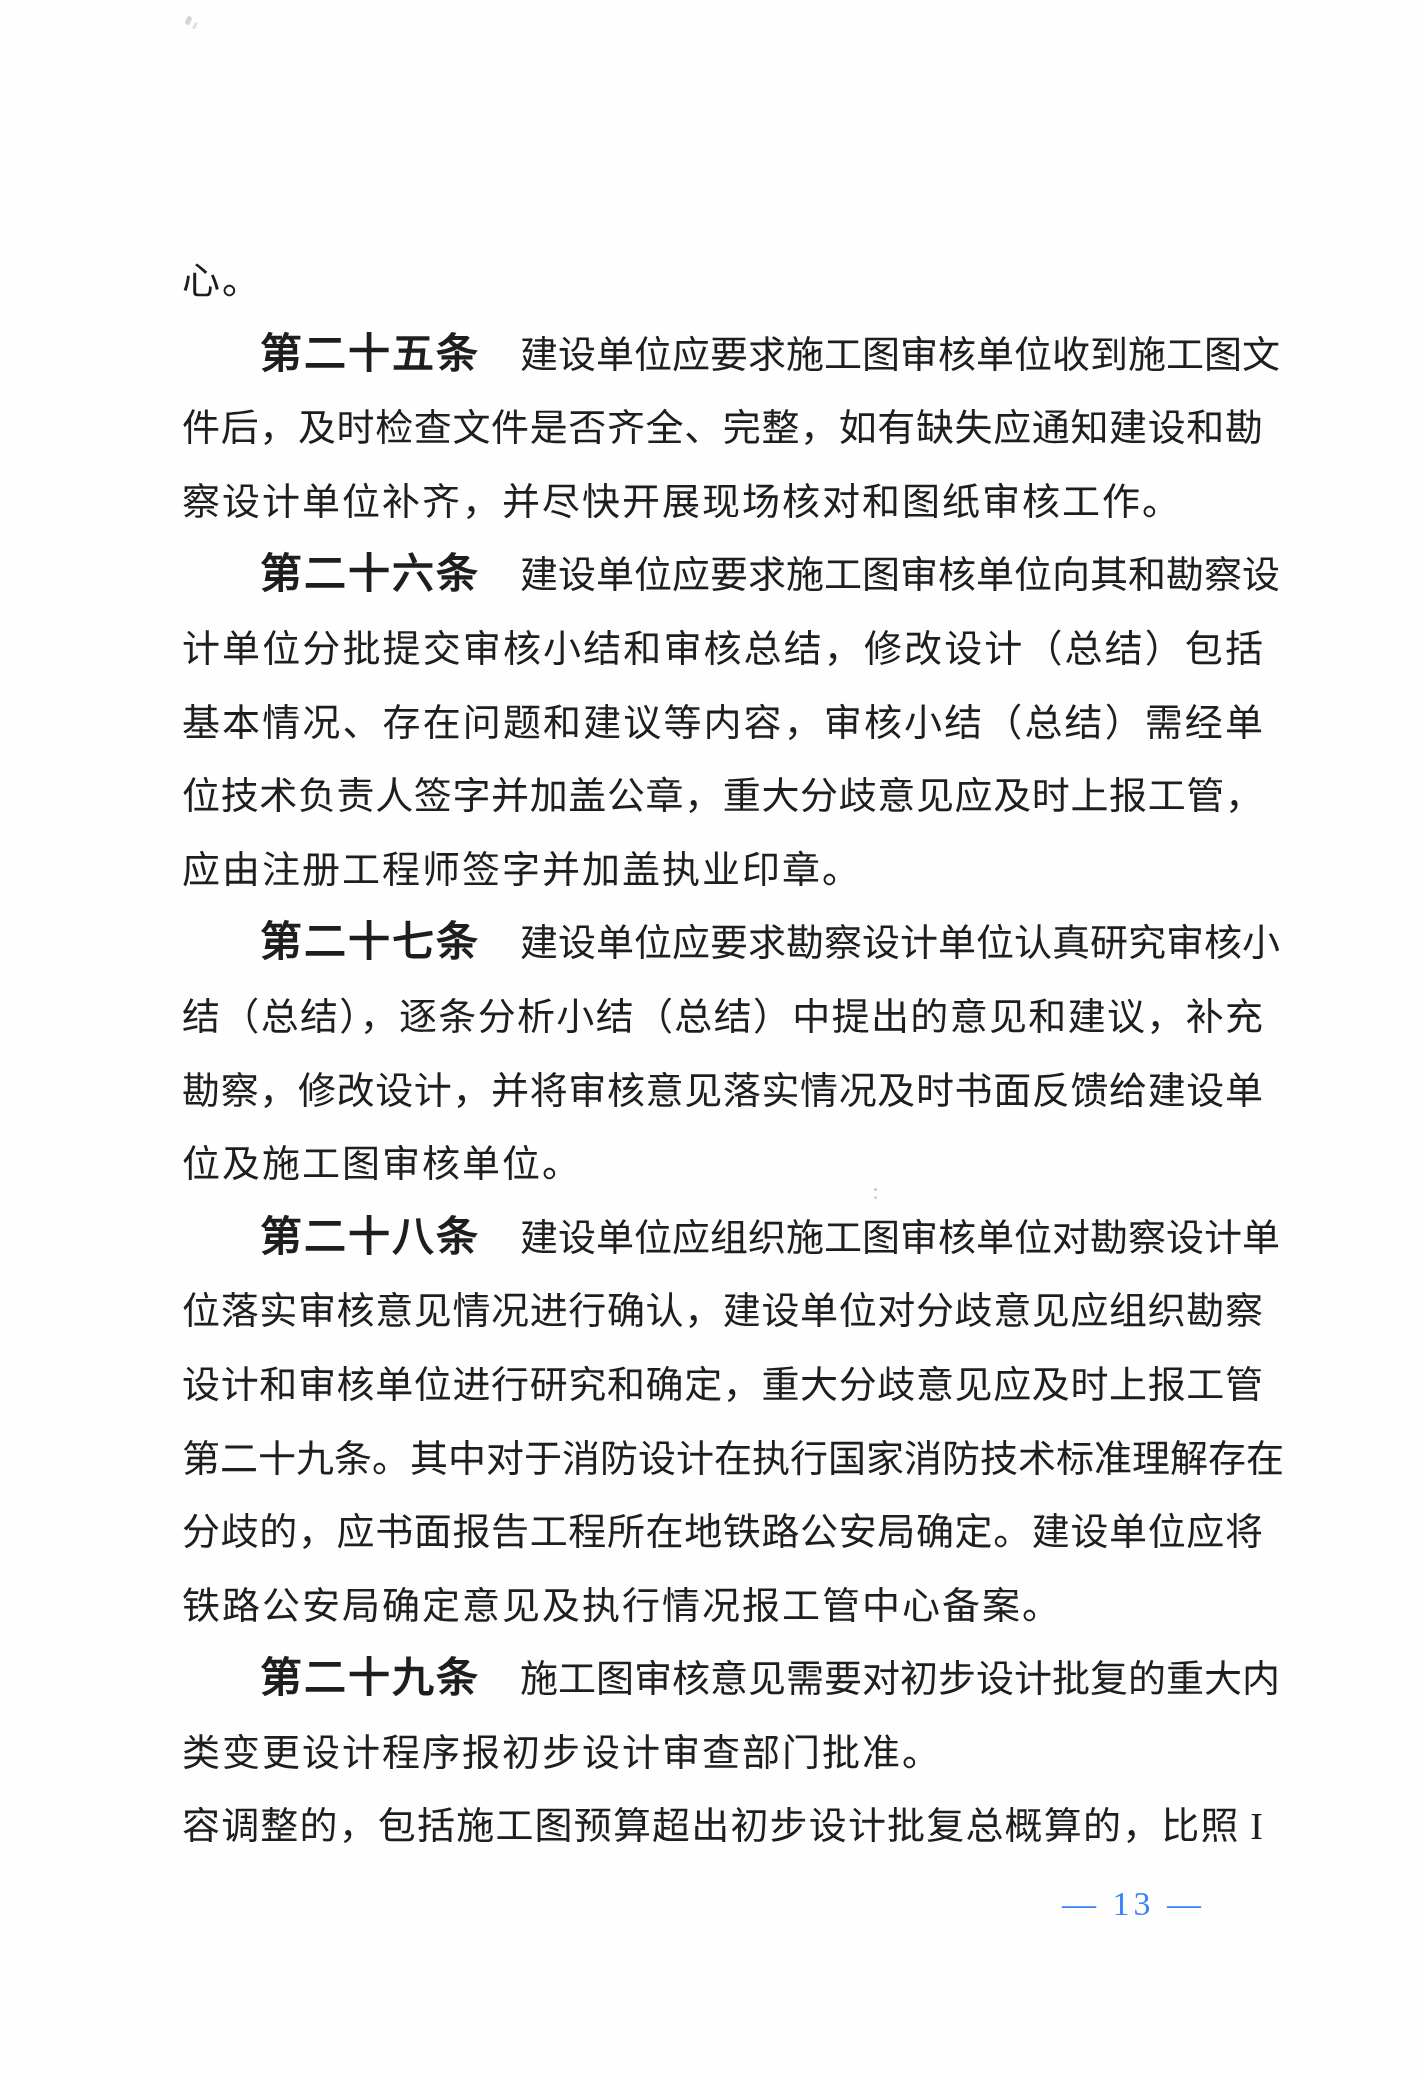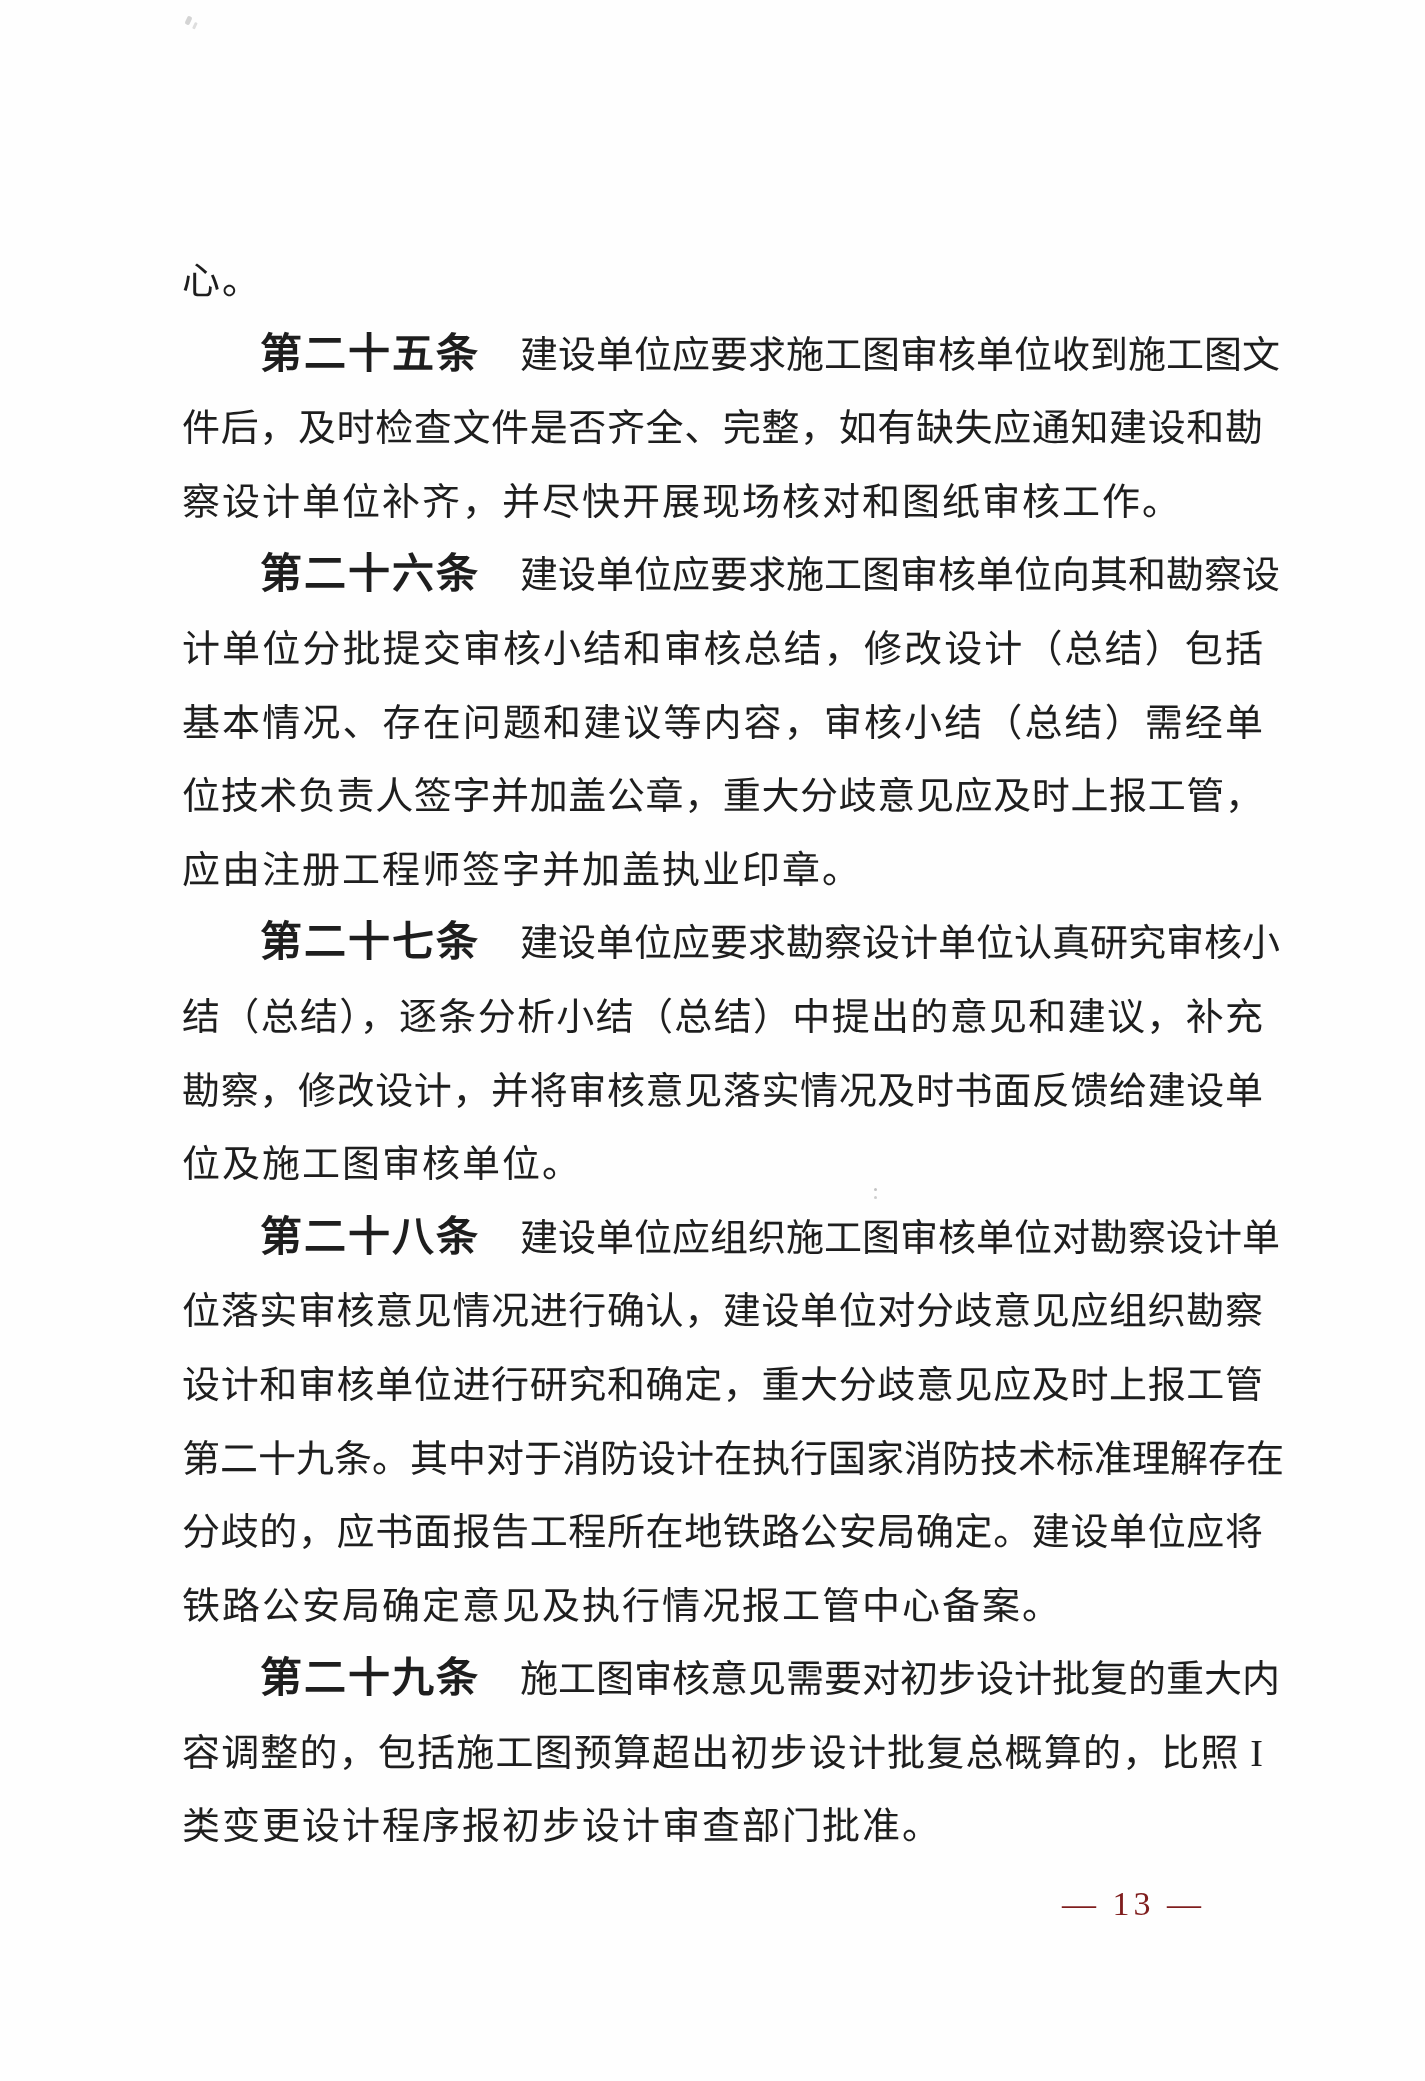--- a/index.html
+++ b/index.html
@@ -44,21 +44,21 @@
     line-height: 1;
     margin-right: 40px;
     letter-spacing: 2px;
   }
   .pageno {
     position: absolute;
     top: 1885px;
     left: 1062px;
     font-size: 34px;
     letter-spacing: 4px;
-    color: #7f1d1d;
+    color: #3b82f6;
     white-space: nowrap;
   }
   .speck-top {
     position: absolute;
     top: 16px;
     left: 186px;
     width: 5px;
     height: 9px;
     background: #c7c7c7;
     border-radius: 2px;
@@ -106,20 +106,20 @@
     <div class="ln"><span>位及施工图审核单位。</span></div>
 
     <div class="ln fill indent"><span class="art">第二十八条</span><span>建设单位应组织施工图审核单位对勘察设计单</span></div>
     <div class="ln fill"><span>位落实审核意见情况进行确认，建设单位对分歧意见应组织勘察</span></div>
     <div class="ln fill"><span>设计和审核单位进行研究和确定，重大分歧意见应及时上报工管</span></div>
     <div class="ln fill"><span>第二十九条。其中对于消防设计在执行国家消防技术标准理解存在</span></div>
     <div class="ln fill"><span>分歧的，应书面报告工程所在地铁路公安局确定。建设单位应将</span></div>
     <div class="ln"><span>铁路公安局确定意见及执行情况报工管中心备案。</span></div>
 
     <div class="ln fill indent"><span class="art">第二十九条</span><span>施工图审核意见需要对初步设计批复的重大内</span></div>
+    <div class="ln"><span>类变更设计程序报初步设计审查部门批准。</span></div>
     <div class="ln fill"><span>容调整的，包括施工图预算超出初步设计批复总概算的，比照 I</span></div>
-    <div class="ln"><span>类变更设计程序报初步设计审查部门批准。</span></div>
 
   </div>
 
   <div class="pageno">— 13 —</div>
 
 </div>
 
 </body></html>

